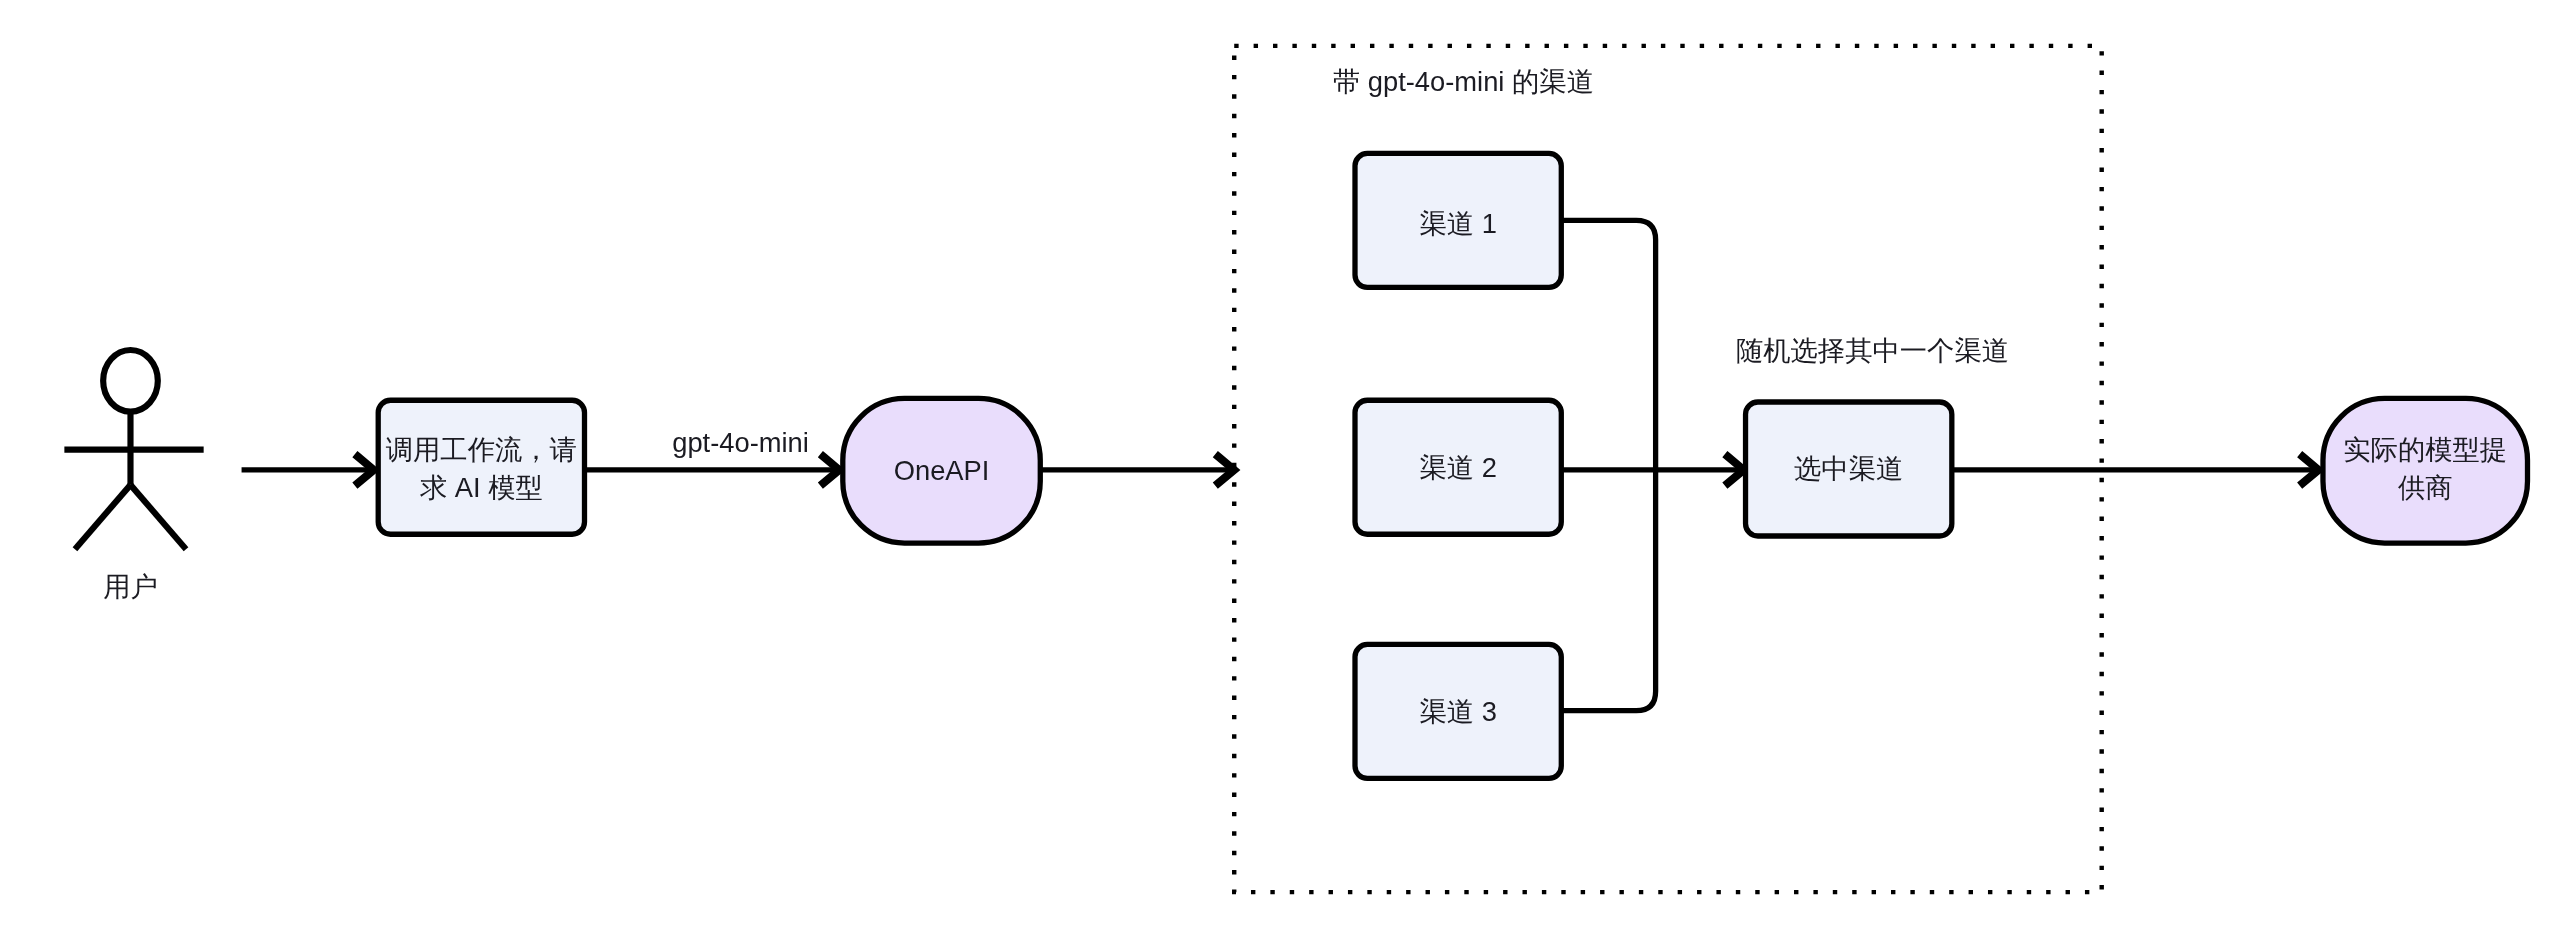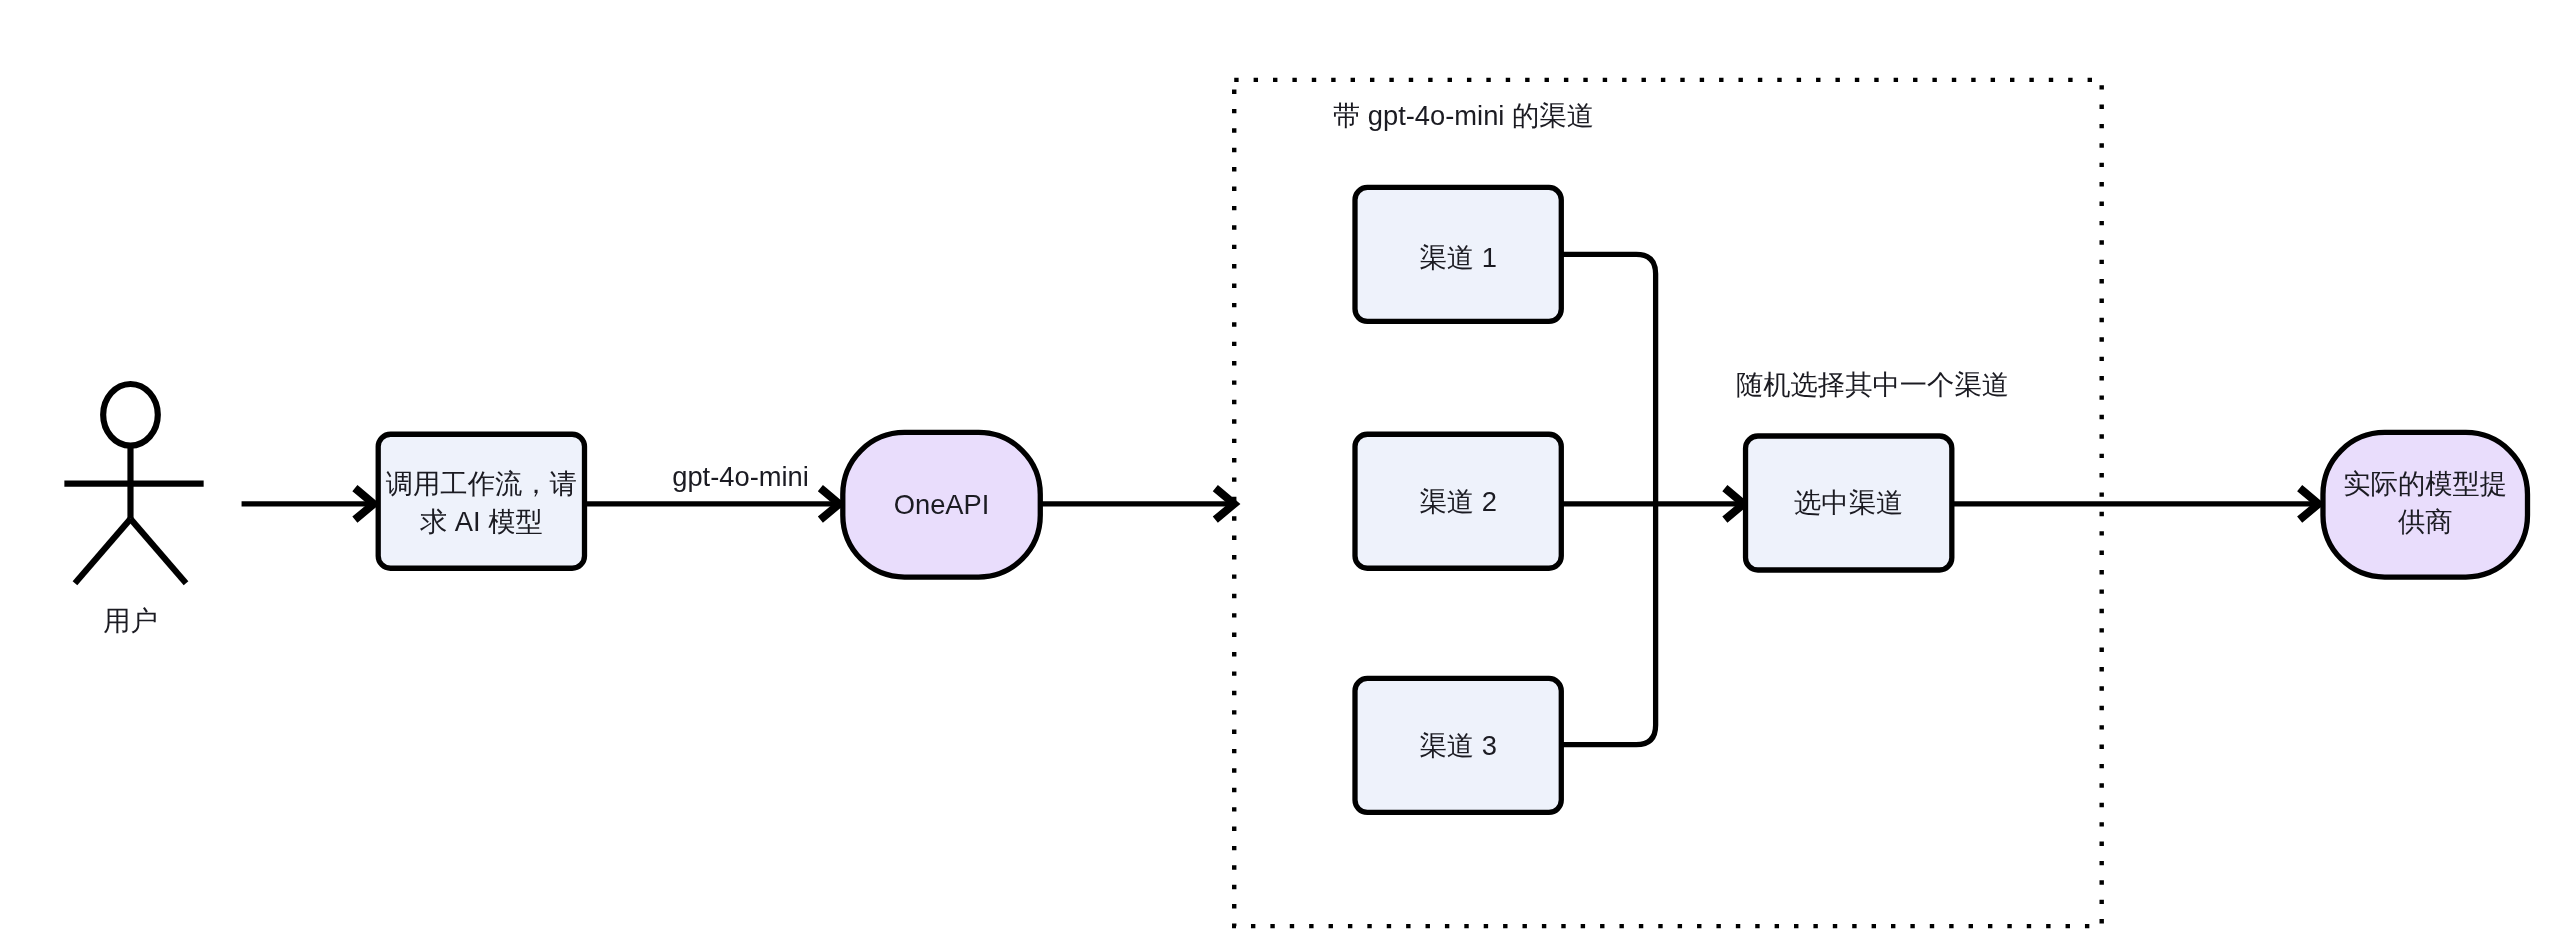--- a/index.html
+++ b/index.html
@@ -11,21 +11,20 @@
     width: 2576px;
     height: 938px;
     overflow: hidden;
     font-family: "Liberation Sans", sans-serif;
   }
   #diagram-root {
     position: relative;
     width: 2576px;
     height: 814px;
     background: #ffffff;
-    margin-top: 34px;
   }
   svg#flow {
     display: block;
     width: 2576px;
     height: 938px;
   }
   .node-shape {
     stroke: #000000;
     stroke-width: 6;
   }

